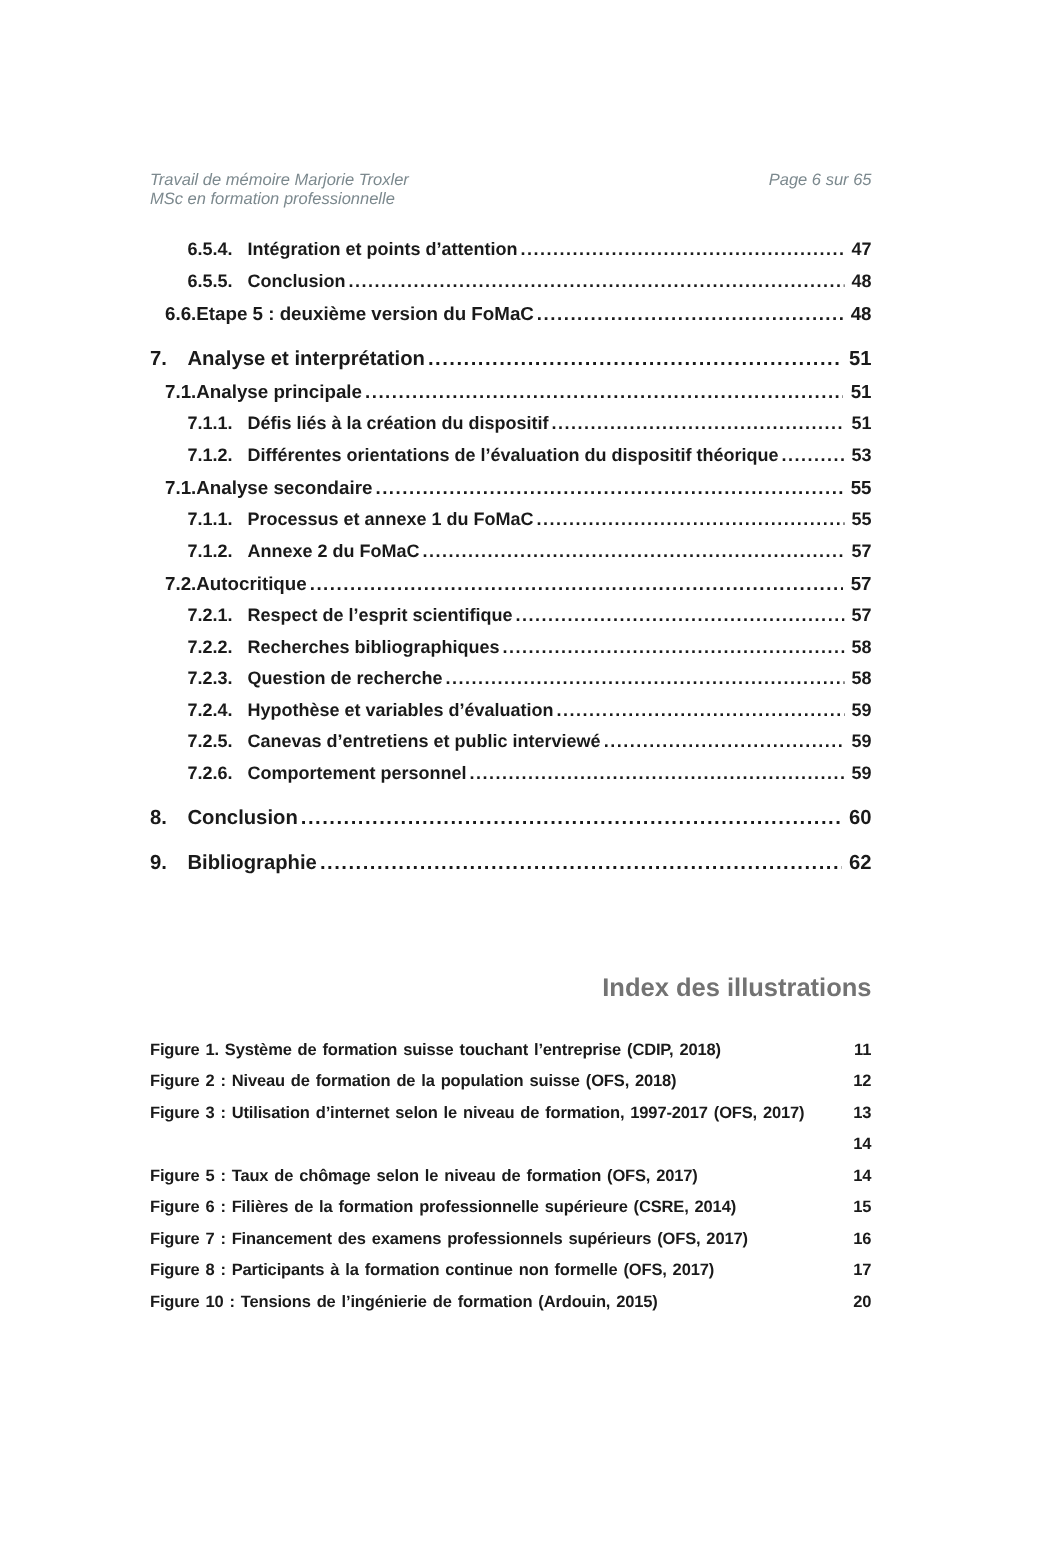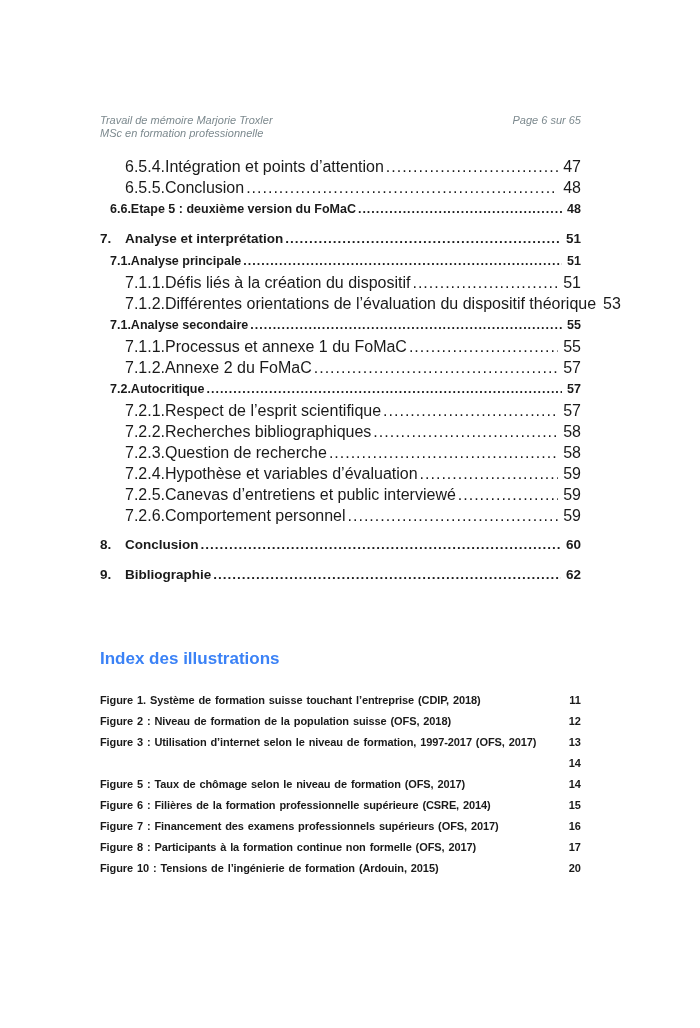--- a/index.html
+++ b/index.html
@@ -48,32 +48,33 @@
   }
   .row .dots::after {
     content: "........................................................................................................................................................................................................................................................";
     letter-spacing: 1px;
   }
   .row .pg {
     flex: none;
     text-align: right;
     padding-left: 3px;
   }
-  .l3 { font-size: 16px; font-weight: normal; margin-left: 25px; }
+  .l3 { font-size: 12px; font-weight: bold; margin-left: 25px; }
   .l3 .num { width: 40px; }
   .l2 { font-size: 12.5px; font-weight: bold; margin-left: 10px; margin-top: 1px; }
   .l1 { font-size: 13.5px; font-weight: bold; margin-top: 8px; line-height: 22px; }
   .l1 .num { min-width: 25px; }
   
   .illus-heading {
     margin: 62px 0 0 0;
     font-size: 17px;
     font-weight: bold;
     line-height: 22px;
-    color: #3b82f6;
+    color: #737373;
+    text-align: right;
   }
   .figures { margin-top: 20px; }
   .frow {
     display: flex;
     align-items: baseline;
     line-height: 21px;
     font-size: 11px;
     font-weight: bold;
     white-space: nowrap;
   }

